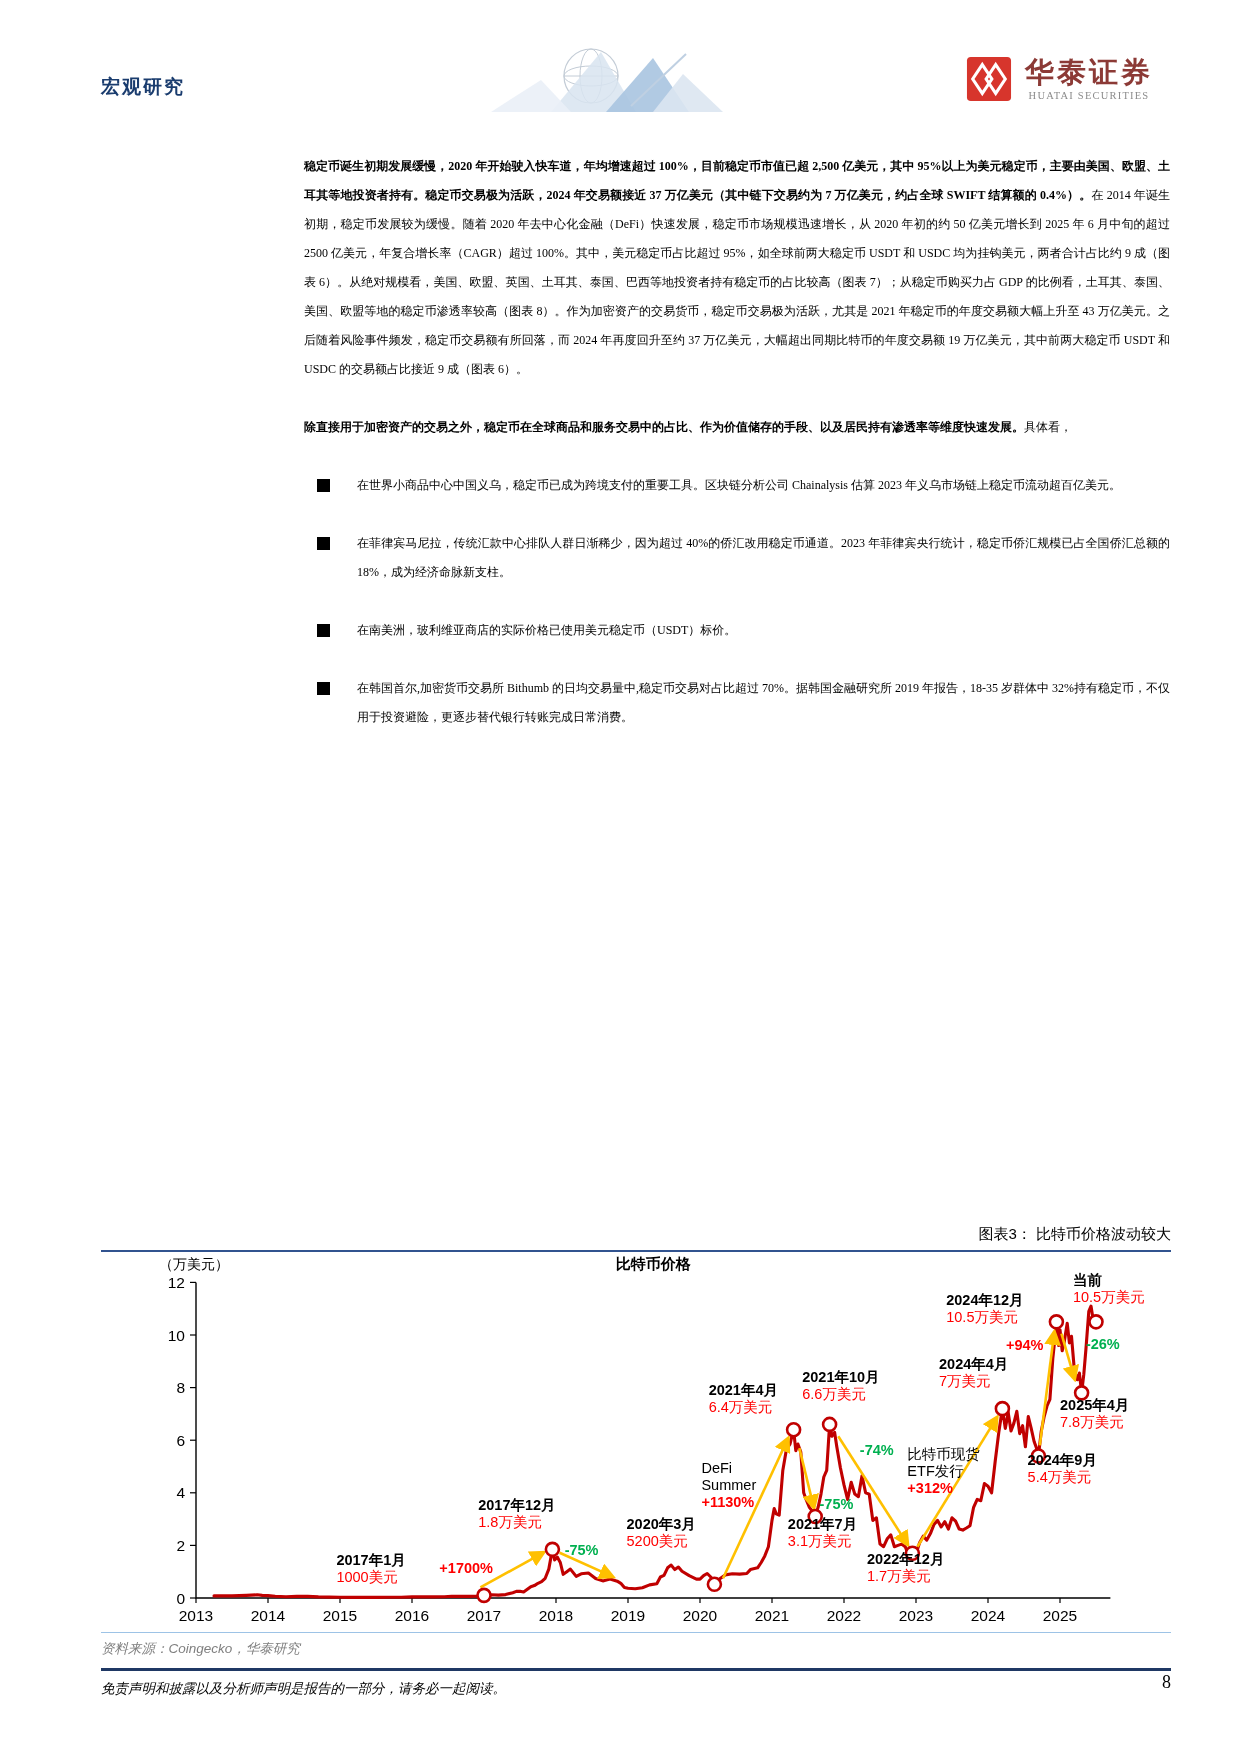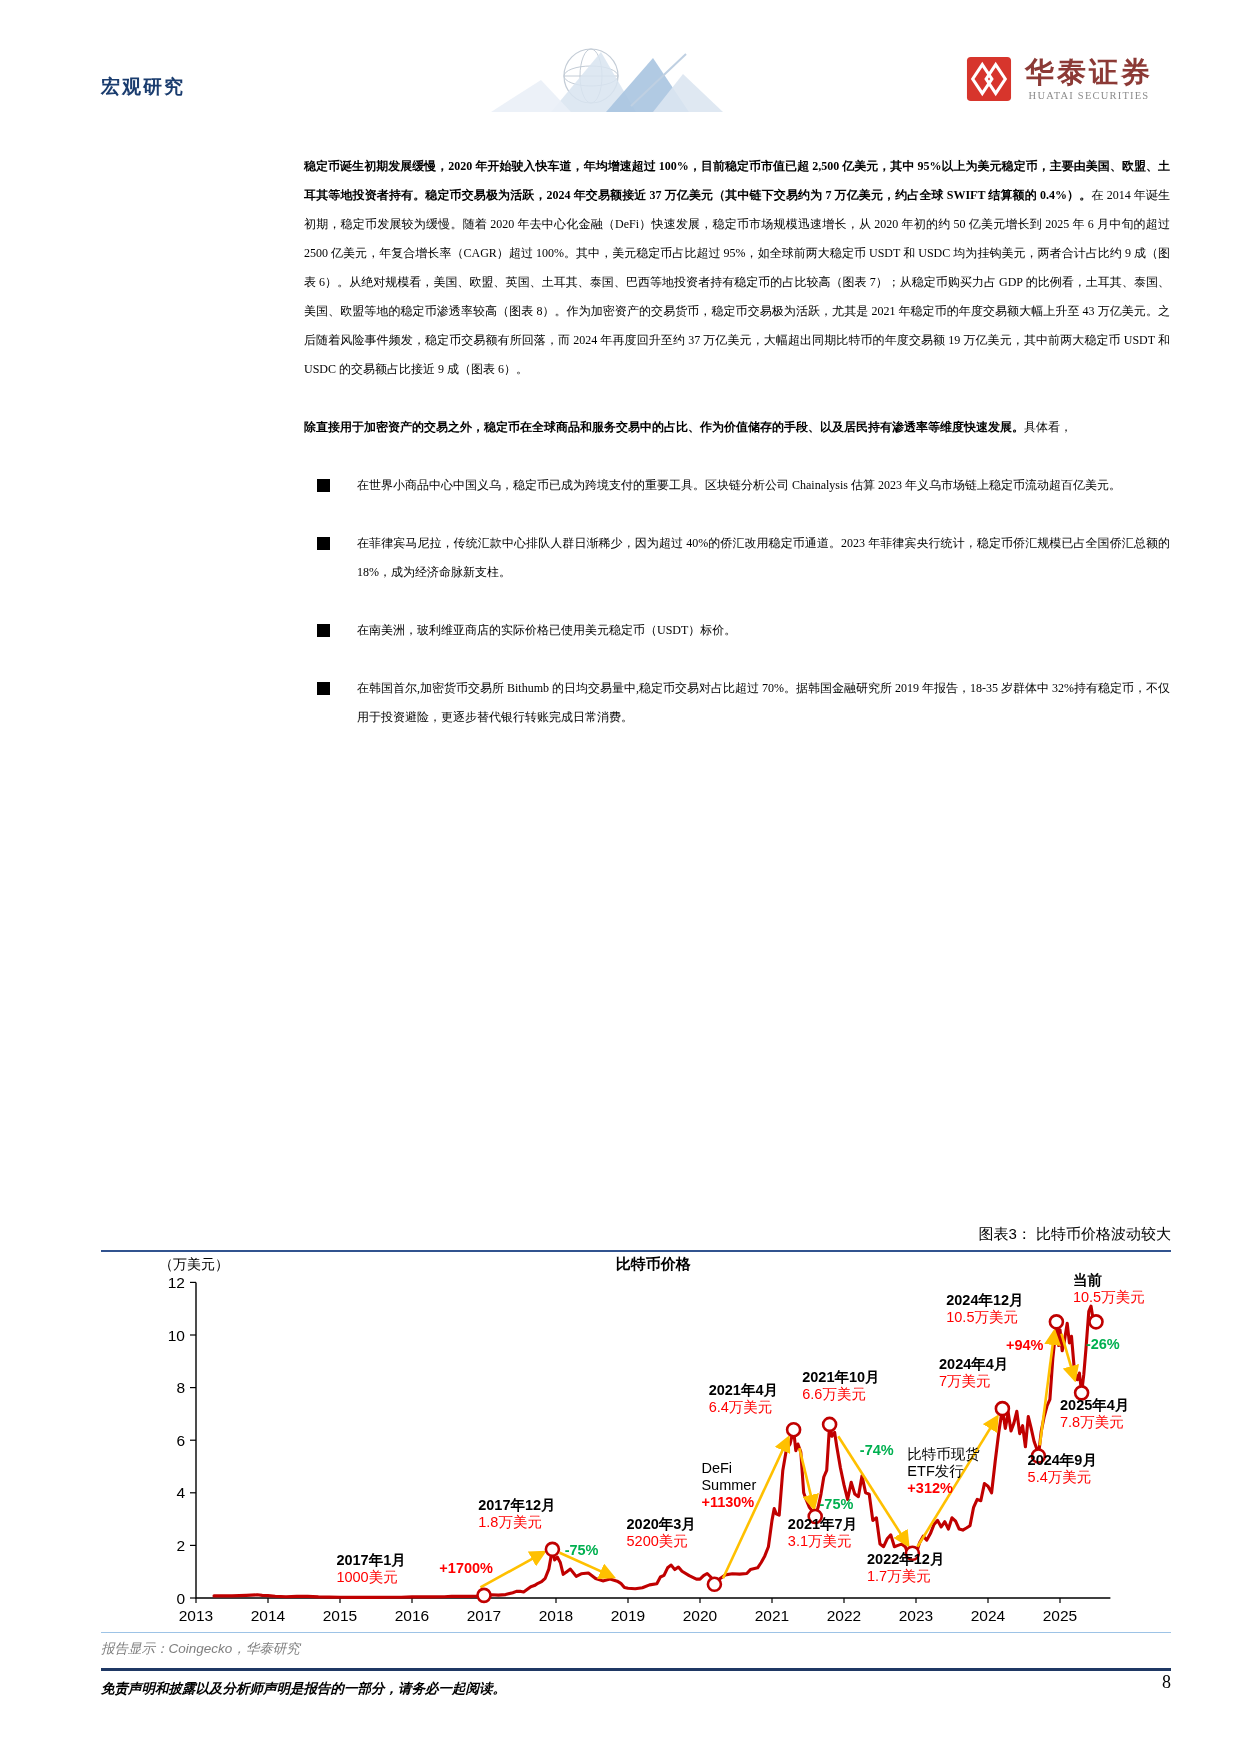--- a/index.html
+++ b/index.html
@@ -28,21 +28,21 @@
   .figure{position:absolute;left:85px;top:1225px;width:1070px;}
   .fig-head{font-size:15px;font-weight:normal;font-family:"Liberation Sans",sans-serif;text-align:right;}
   .fig-rule{height:2px;background:#31538F;margin-top:6px;}
   #chart-host svg{display:block;font-family:"Liberation Sans",sans-serif;}
   .src-rule{height:1px;background:#9DC3E6;margin-top:2px;}
   .fig-source{font-size:13.5px;color:#7F7F7F;margin-top:7px;font-style:italic;
               font-family:"Liberation Sans",sans-serif;}
 
   
   .bottom-rule{position:absolute;left:85px;right:85px;top:1668px;height:3px;background:#1F3864;}
-  .disclaimer{position:absolute;left:85px;top:1680px;font-size:13.5px;font-style:italic;font-weight:bold;}
+  .disclaimer{position:absolute;left:85px;top:1680px;font-size:13.5px;font-style:italic;}
   .pagenum{position:absolute;right:85px;top:1672px;font-size:18px;}
 </style>
 </head>
 <body>
 
 <div class="page">
 
   <div class="section-label">宏观研究</div>
 
   <svg class="deco" viewBox="0 0 320 66">
@@ -203,20 +203,20 @@
           <text x="926.5999999999967" y="213.185" font-size="14.5" fill="#000000" font-weight="bold">2024年9月</text>
           <text x="926.5999999999967" y="230.185" font-size="14.5" fill="#FF0000" font-weight="normal">5.4万美元</text>
           <text x="984.9199999999928" y="97.465" font-size="14.5" fill="#00B050" font-weight="bold">-26%</text>
           <text x="959" y="157.95499999999998" font-size="14.5" fill="#000000" font-weight="bold">2025年4月</text>
           <text x="959" y="174.95499999999998" font-size="14.5" fill="#FF0000" font-weight="normal">7.8万美元</text>
           <text x="971.9600000000046" y="32.50400000000002" font-size="14.5" fill="#000000" font-weight="bold">当前</text>
           <text x="971.9600000000046" y="49.50400000000002" font-size="14.5" fill="#FF0000" font-weight="normal">10.5万美元</text>
         </svg>
       </div>
     <div class="src-rule"></div>
-    <div class="fig-source">报告显示：Coingecko，华泰研究</div>
+    <div class="fig-source">资料来源：Coingecko，华泰研究</div>
   </div>
 
   <div class="bottom-rule"></div>
   <div class="disclaimer">免责声明和披露以及分析师声明是报告的一部分，请务必一起阅读。</div>
   <div class="pagenum">8</div>
 
 </div>
 
 </body></html>

